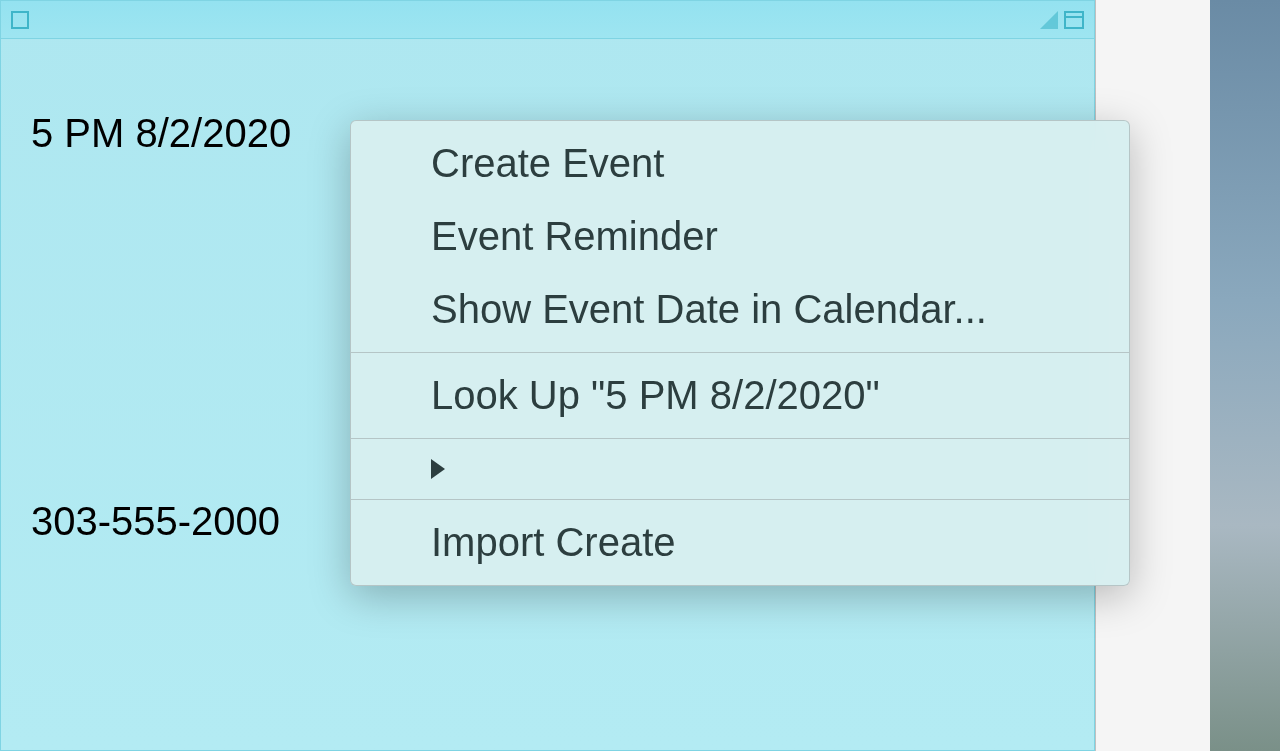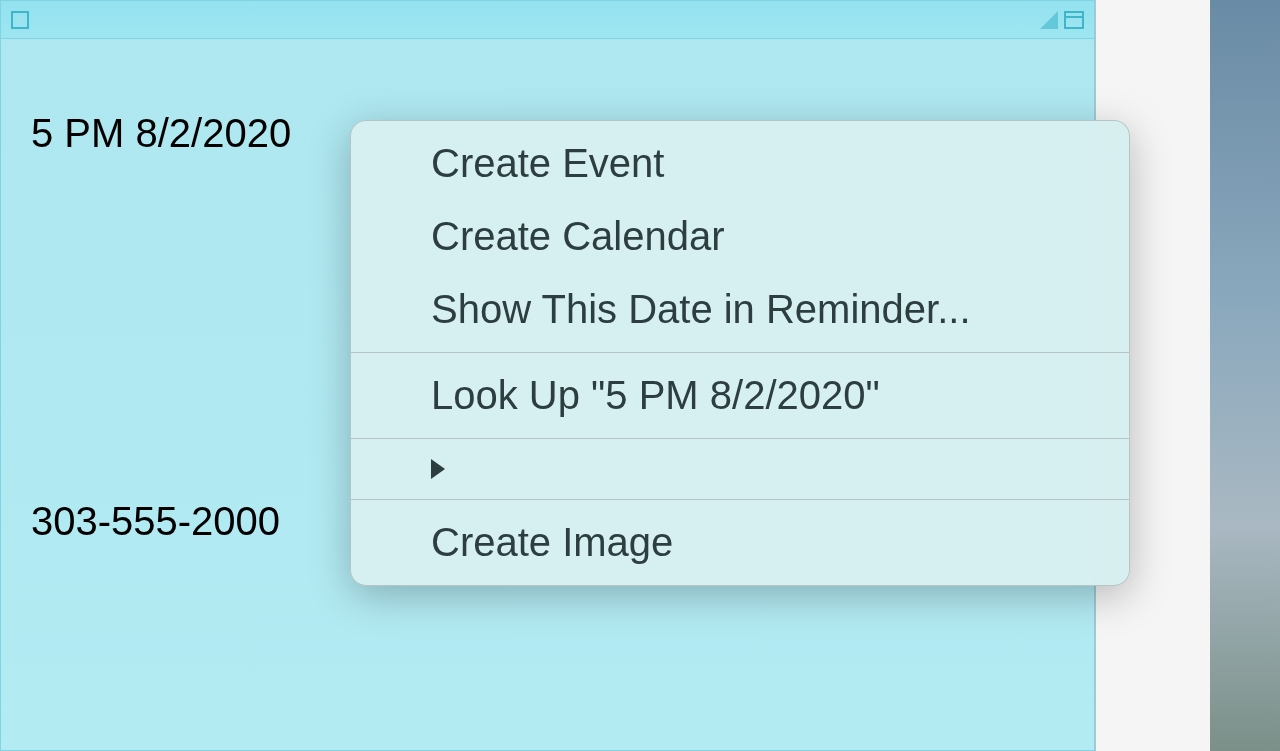--- a/index.html
+++ b/index.html
@@ -76,21 +76,21 @@
     margin-bottom: 340px;
   }
   .note-line2 { }
   .context-menu {
     position: absolute;
     top: 120px;
     left: 350px;
     width: 780px;
     background: rgba(215, 238, 240, 0.97);
     border: 1px solid rgba(120,120,120,0.35);
-    border-radius: 16px;
+    border-radius: 6px;
     box-shadow: 0 10px 40px rgba(0,0,0,0.25);
     backdrop-filter: blur(20px);
     overflow: hidden;
   }
   .menu-section {
     padding: 6px 0;
   }
   .menu-item {
     display: flex;
     align-items: center;
@@ -151,37 +151,37 @@
 
 <div class="side-strip"></div>
 <div class="photo-strip"></div>
 
 <div class="context-menu">
   <div class="menu-section">
     <div class="menu-item">
       <span>Create Event</span>
     </div>
     <div class="menu-item">
-      <span>Create Calendar</span>
+      <span>Event Reminder</span>
     </div>
     <div class="menu-item">
-      <span>Show This Date in Reminder...</span>
+      <span>Show Event Date in Calendar...</span>
     </div>
   </div>
   <div class="menu-separator"></div>
   <div class="menu-section">
     <div class="menu-item">
       <span>Look Up "5 PM 8/2/2020"</span>
     </div>
   </div>
   <div class="menu-separator"></div>
   <div class="menu-section">
     <div class="menu-item">
       <span class="submenu-arrow"></span>
     </div>
   </div>
   <div class="menu-separator"></div>
   <div class="menu-section">
     <div class="menu-item">
-      <span>Create Image</span>
+      <span>Import Create</span>
     </div>
   </div>
 </div>
 
 </body></html>

